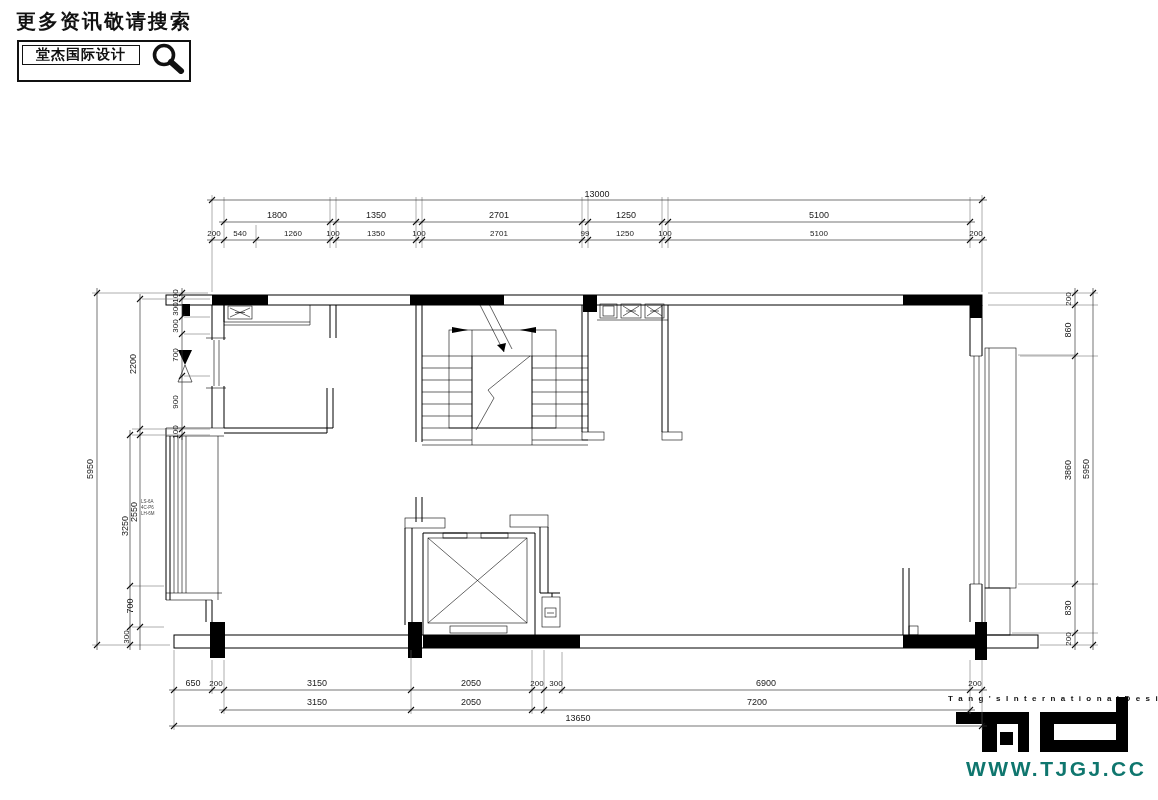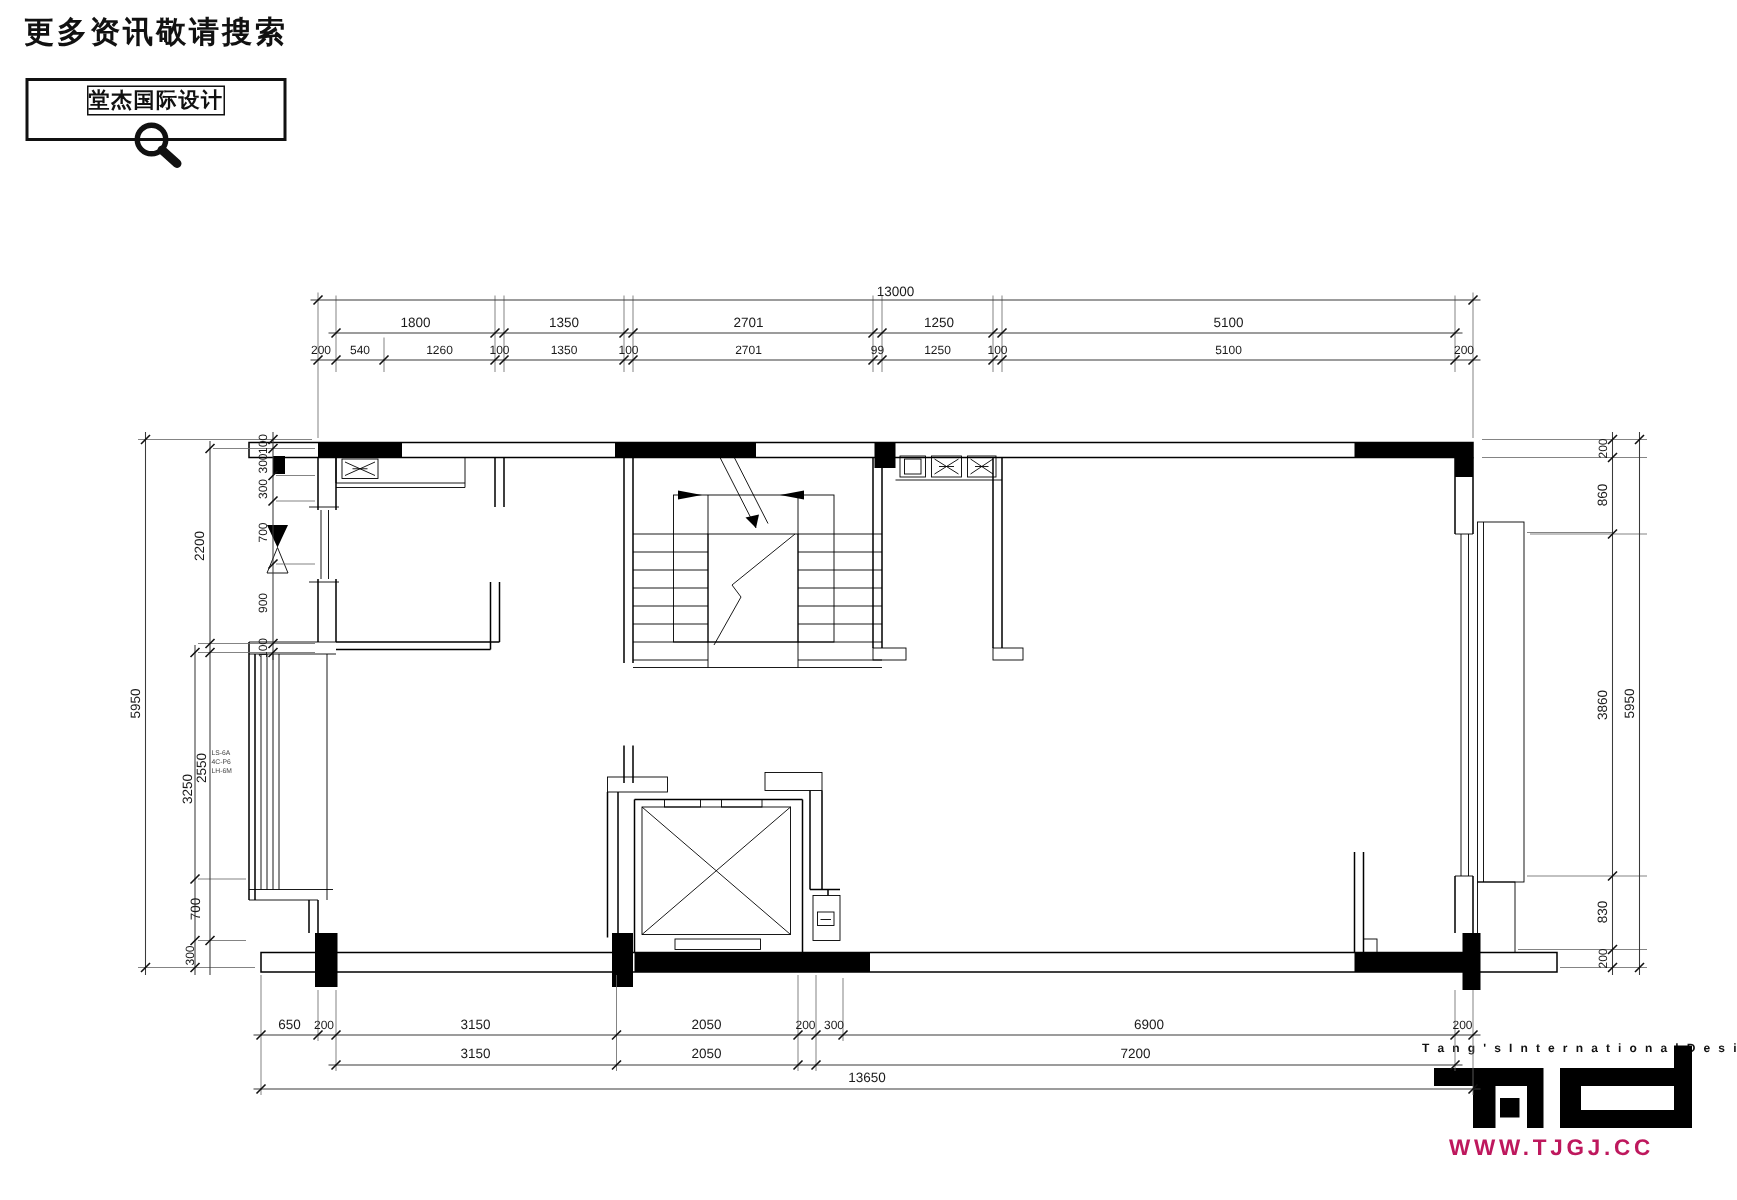--- a/index.html
+++ b/index.html
@@ -1,27 +1,27 @@
 <!DOCTYPE html>
 <html><head>
 <meta charset="utf-8">
 <style>
   html,body{margin:0;padding:0;background:#fff;}
   .page{position:relative;width:1158px;height:800px;background:#fff;overflow:hidden;
         font-family:"Liberation Sans",sans-serif;color:#111;}
   .hdr-hint{position:absolute;left:16px;top:8px;font-size:20px;font-weight:bold;letter-spacing:2px;color:#111;}
-  .brand-box{position:absolute;left:17px;top:52px;width:170px;height:38px;border:2px solid #111;
-             display:flex;align-items:center;flex-direction:column;}
+  .brand-box{position:absolute;left:17px;top:40px;width:170px;height:38px;border:2px solid #111;
+             display:flex;align-items:flex-start;}
   .brand-name{flex:1;margin:3px;border:1px solid #111;display:flex;align-items:center;justify-content:center;
               font-size:14px;font-weight:bold;letter-spacing:1px;}
   .brand-sep{width:2px;background:#111;}
   .brand-mag{width:44px;display:flex;align-items:center;justify-content:center;}
   .ftr-tagline{position:absolute;left:948px;top:694px;width:190px;font-size:8px;font-weight:bold;
                letter-spacing:1.6px;white-space:nowrap;color:#111;}
-  .ftr-site{position:absolute;left:966px;top:757px;font-size:15px;font-weight:bold;letter-spacing:2.5px;color:#be185d;}
+  .ftr-site{position:absolute;left:966px;top:757px;font-size:21px;font-weight:bold;letter-spacing:2.5px;color:#0f766e;}
   svg.plan{position:absolute;left:0;top:0;}
   .w{stroke:#000;stroke-width:1;fill:none}
   .t{stroke:#000;stroke-width:.6;fill:none}
   .wf{fill:#000;stroke:none}
   .dim{stroke:#3a3a3a;stroke-width:.7;fill:none}
   .ext{stroke:#6a6a6a;stroke-width:.55;fill:none}
   .tick{stroke:#111;stroke-width:1.1}
   .dt{font-family:"Liberation Sans",sans-serif;font-size:9px;fill:#1a1a1a;text-anchor:middle}
   .dts{font-size:8px}
   .note{font-family:"Liberation Sans",sans-serif;font-size:4.5px;fill:#444}

